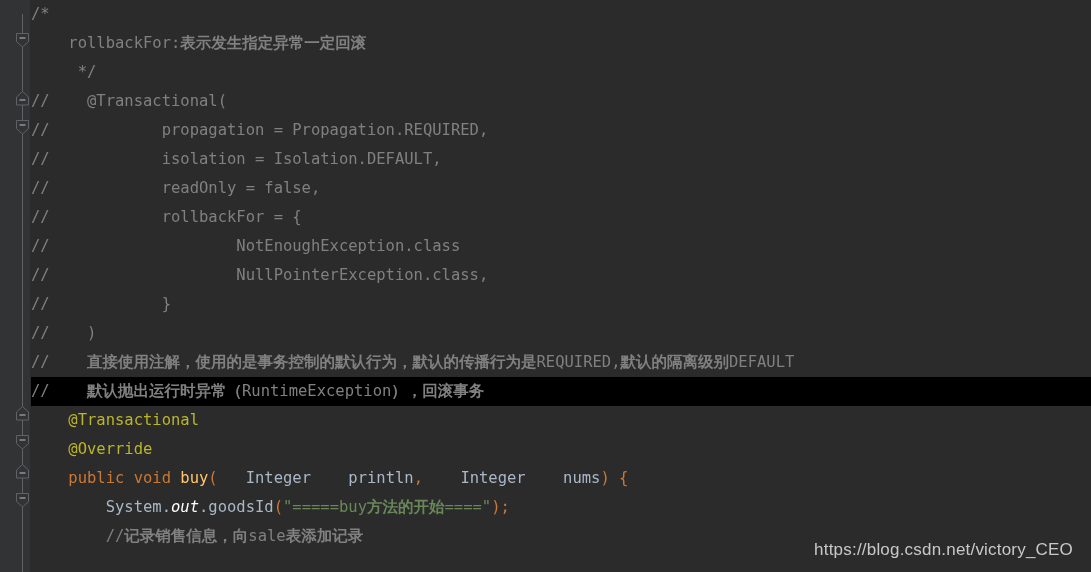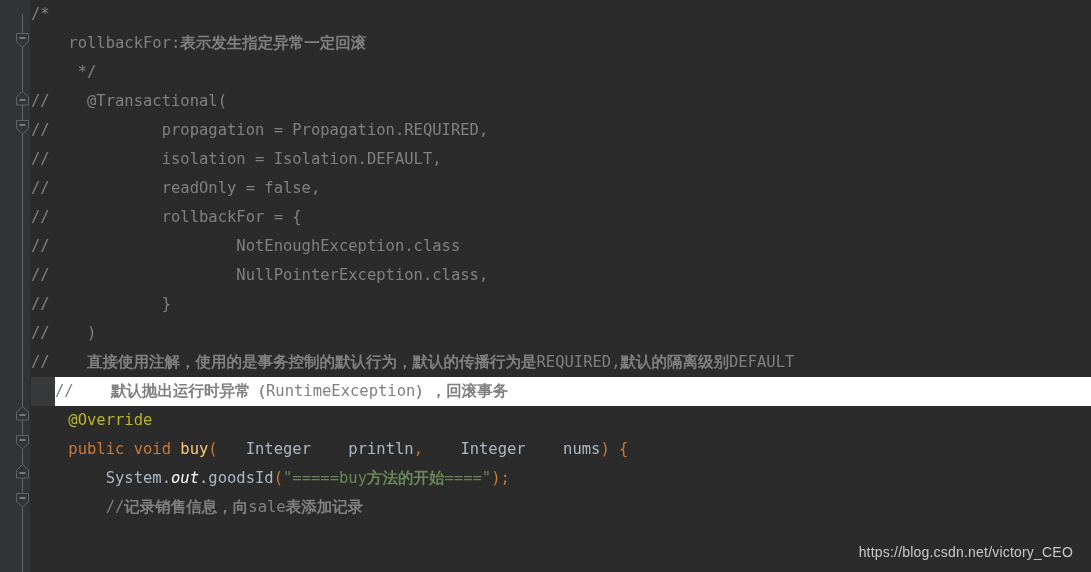--- a/index.html
+++ b/index.html
@@ -59,22 +59,21 @@
   .line {
     position: relative;
     height: 29px;
     line-height: 29px;
     font-size: 15.5px;
     white-space: pre;
     color: #a9b7c6;
     padding-left: 0px;
   }
   .line.current {
-    background: #ffffff;
-    margin-left: 24px;
+    background: #000000;
   }
   .row-hl {
     position: absolute;
     left: 0;
     width: 1091px;
     height: 29px;
     background: #37393b;
     z-index: 0;
   }
 
@@ -95,21 +94,21 @@
     font-weight: bold;
   }
   .cmt .cn, .cmt-cn .cn { font-weight: bold; }
 
   
   #watermark {
     position: absolute;
     right: 18px;
     bottom: 12px;
     font-family: "Liberation Sans", "DejaVu Sans", sans-serif;
-    font-size: 14px;
+    font-size: 17px;
     color: #c8c8c8;
     letter-spacing: 0.2px;
     z-index: 5;
     white-space: nowrap;
   }
 </style>
 </head>
 <body>
 
 <div id="editor">
@@ -198,20 +197,21 @@
     <div class="line"><span class="cmt">//                    NullPointerException.class,</span></div>
 
     <div class="line"><span class="cmt">//            }</span></div>
 
     <div class="line"><span class="cmt">//    )</span></div>
 
     <div class="line"><span class="cmt">//    <span class="cn">直接使用注解，使用的是事务控制的默认行为，默认的传播行为是</span>REQUIRED,<span class="cn">默认的隔离级别</span>DEFAULT</span></div>
 
     <div class="line current"><span class="cmt">//    <span class="cn">默认抛出运行时异常（</span>RuntimeException<span class="cn">），回滚事务</span></span></div>
 
+    <div class="line">    <span class="ann">@Transactional</span></div>
 
     <div class="line">    <span class="ann">@Override</span></div>
 
     <div class="line">    <span class="kw">public</span> <span class="kw">void</span> <span class="mth">buy</span><span class="pun">(</span><span class="typ">Integer</span> <span class="typ">println</span><span class="pun">,</span> <span class="typ">Integer</span> <span class="typ">nums</span><span class="pun">)</span> <span class="pun">{</span></div>
 
     <div class="line">        <span class="plain">System</span><span class="plain">.</span><span class="fld">out</span><span class="plain">.</span><span class="plain">goodsId</span><span class="pun">(</span><span class="str">"=====buy<span class="cn">方法的开始</span>===="</span><span class="pun">)</span><span class="pun">;</span></div>
 
     <div class="line">        <span class="cmt">//<span class="cn">记录销售信息，向</span>sale<span class="cn">表添加记录</span></span></div>
 
   </div>

